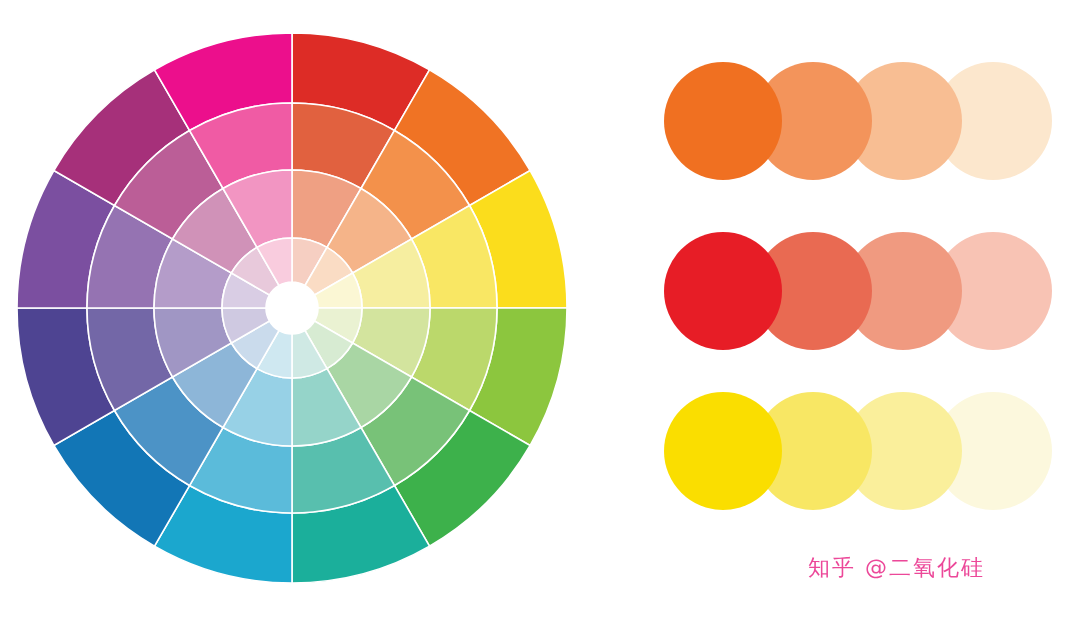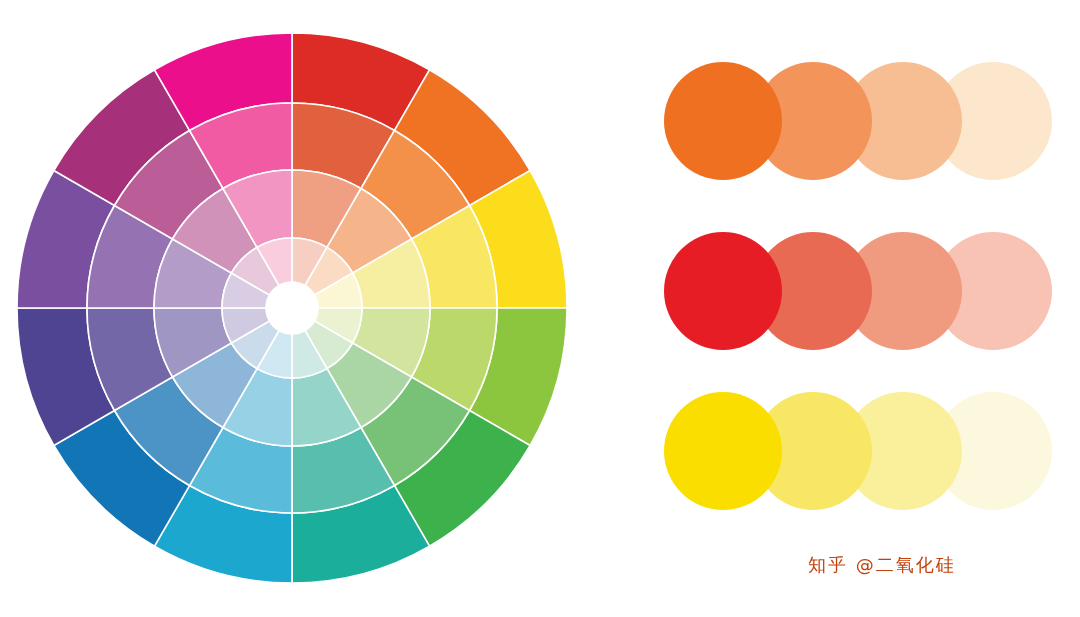--- a/index.html
+++ b/index.html
@@ -46,23 +46,23 @@
     border-radius: 50%;
   }
   .swatch-0 { left: 24px;  z-index: 4; }
   .swatch-1 { left: 114px; z-index: 3; }
   .swatch-2 { left: 204px; z-index: 2; }
   .swatch-3 { left: 294px; z-index: 1; }
   #watermark {
     position: absolute;
     left: 808px;
     top: 553px;
-    font-size: 18px;
+    font-size: 22px;
     letter-spacing: 2px;
-    color: #c2410c;
+    color: #ec4899;
     white-space: nowrap;
     font-family: "DejaVu Sans", sans-serif;
     user-select: none;
   }
 </style>
 </head>
 <body>
 
 <div id="wheel-wrap">
   <svg id="wheel-svg" width="600" height="617" viewBox="0 0 600 617" xmlns="http://www.w3.org/2000/svg">

